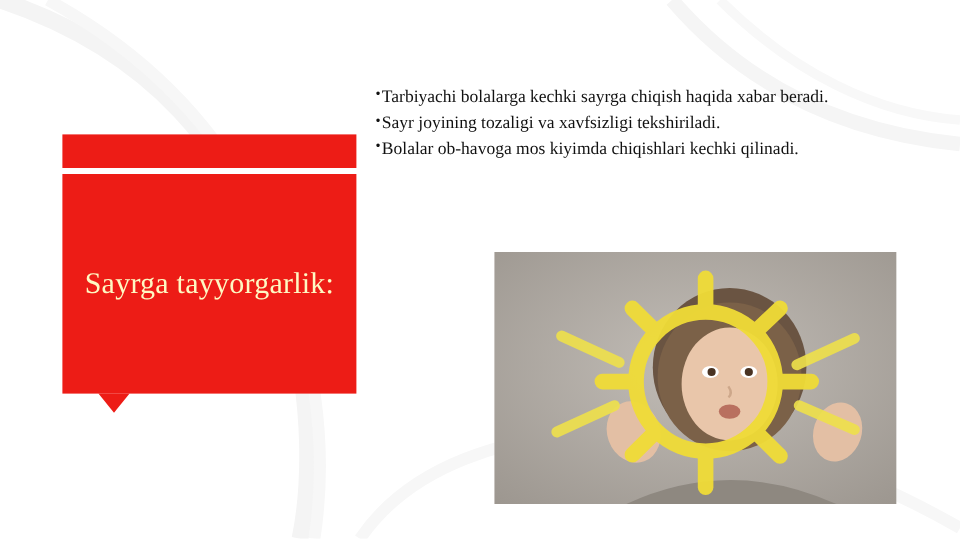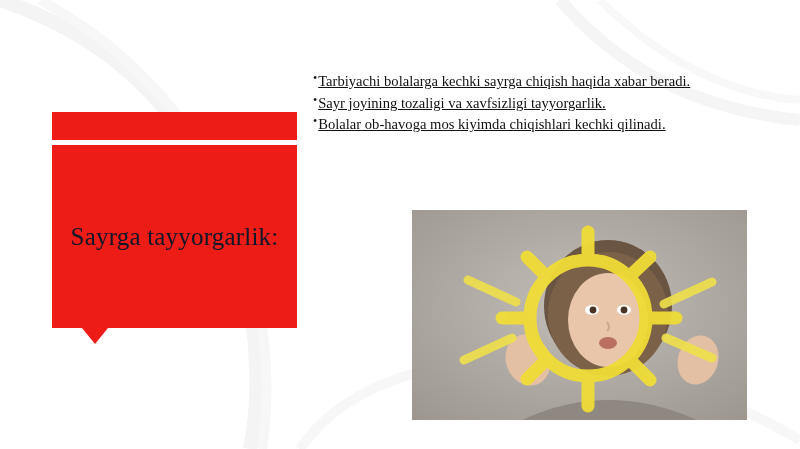--- a/index.html
+++ b/index.html
@@ -48,21 +48,21 @@
   .callout-body {
     width: 245px;
     height: 183px;
     background: #ed1c16;
     display: flex;
     align-items: center;
     justify-content: center;
     text-align: center;
   }
   .callout-title {
-    color: #0f172a;
+    color: #fef9c3;
     font-family: "Liberation Serif", serif;
     font-size: 25px;
     line-height: 1.35;
     padding: 0 10px;
     letter-spacing: 0.2px;
   }
   .callout-tail {
     position: absolute;
     left: 82px;
     top: 328px;
@@ -91,21 +91,20 @@
   .bullet-dot {
     font-size: 12px;
     line-height: 1;
     margin-right: 1px;
     margin-top: 1px;
     color: #111111;
     flex: 0 0 auto;
   }
   .bullet-text {
     flex: 1 1 auto;
-    text-decoration: underline;
   }
   
   .photo {
     position: absolute;
     left: 412px;
     top: 210px;
     width: 335px;
     height: 210px;
     background: #b9b4ae;
     overflow: hidden;
@@ -136,21 +135,21 @@
   </div>
   <div class="callout-tail"></div>
 
   <div class="bullets">
     <div class="bullet-row">
       <span class="bullet-dot">•</span>
       <span class="bullet-text">Tarbiyachi bolalarga kechki sayrga chiqish haqida xabar beradi.</span>
     </div>
     <div class="bullet-row">
       <span class="bullet-dot">•</span>
-      <span class="bullet-text">Sayr joyining tozaligi va xavfsizligi tayyorgarlik.</span>
+      <span class="bullet-text">Sayr joyining tozaligi va xavfsizligi tekshiriladi.</span>
     </div>
     <div class="bullet-row">
       <span class="bullet-dot">•</span>
       <span class="bullet-text">Bolalar ob-havoga mos kiyimda chiqishlari kechki qilinadi.</span>
     </div>
   </div>
 
   <div class="photo">
     <svg width="335" height="210" viewBox="0 0 335 210" xmlns="http://www.w3.org/2000/svg">
       <defs>

